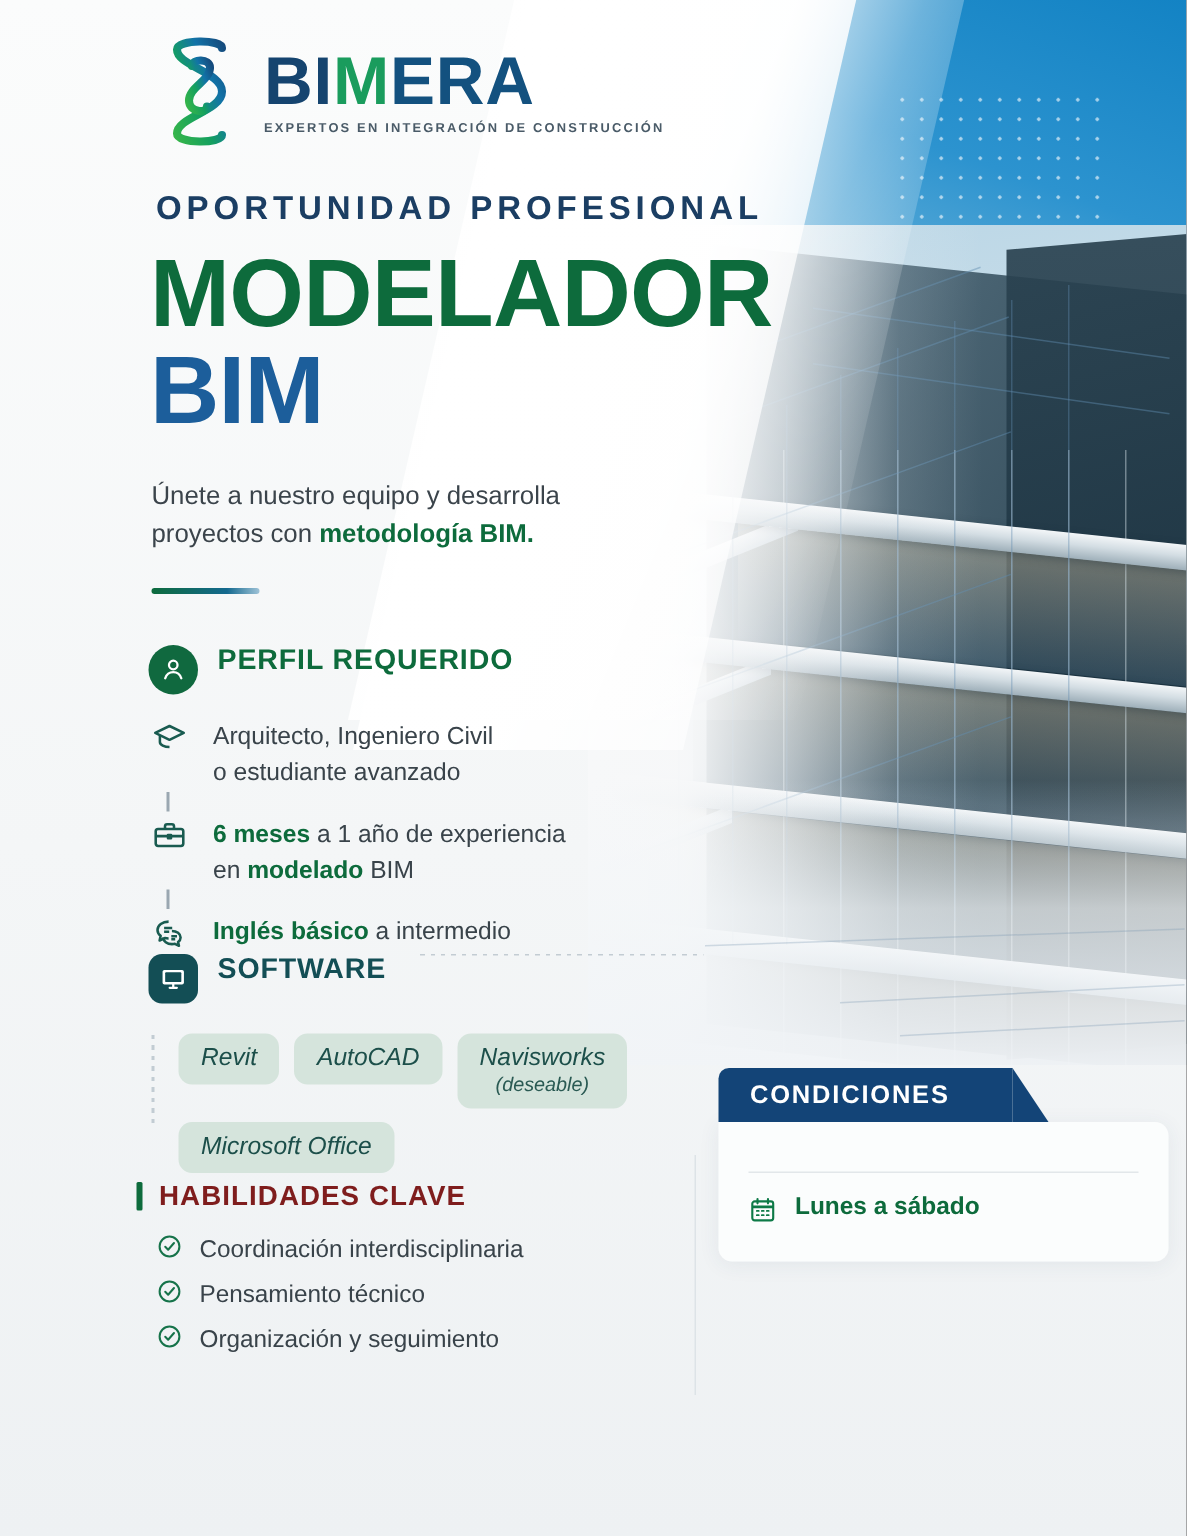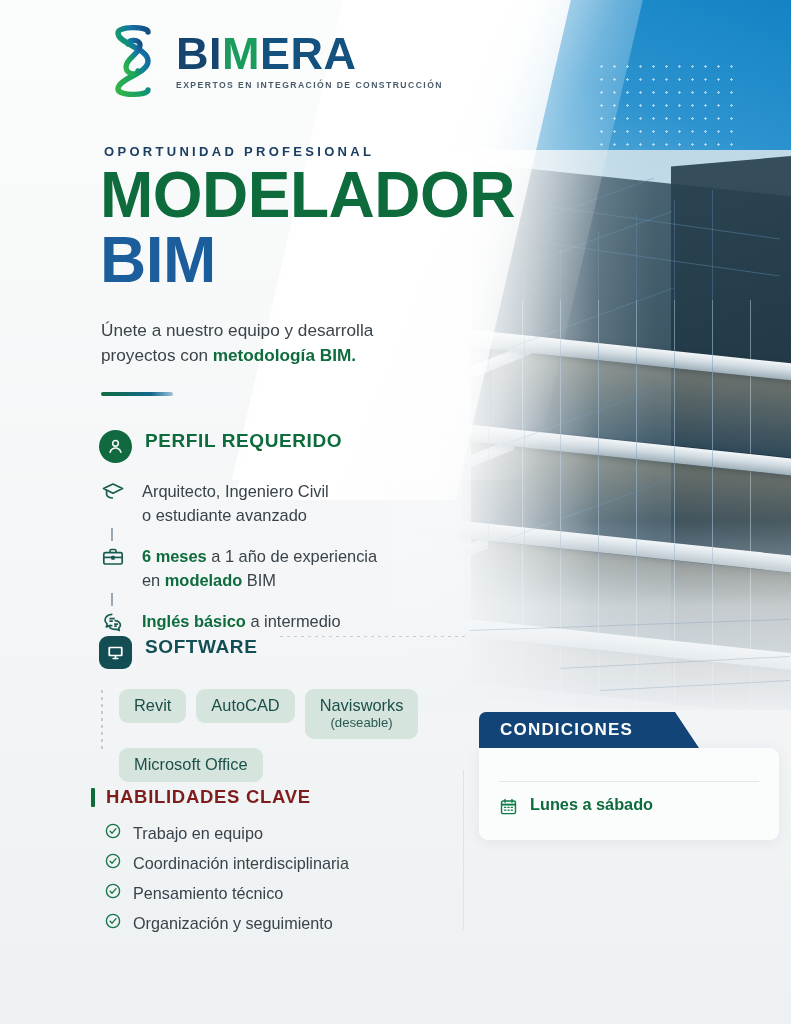--- a/index.html
+++ b/index.html
@@ -155,22 +155,22 @@
   .logo-word .l-r{ color:#13517f; }
   .logo-word .l-a{ color:#13517f; }
   .logo-tag{
     margin-top:5px;
     font-size:8.6px; letter-spacing:1.45px; color:#4a5b68; font-weight:600;
     white-space:nowrap;
   }
 
   
   .eyebrow{
-    position:absolute; left:104px; top:144px;
-    font-size:13px; font-weight:700; letter-spacing:3.3px; color:#1b3e63;
+    position:absolute; left:104px; top:126px;
+    font-size:22px; font-weight:700; letter-spacing:3.3px; color:#1b3e63;
   }
   .title1{
     position:absolute; left:100px; top:163px;
     font-size:64px; font-weight:700; letter-spacing:-.5px; color:#0d6b3c;
     line-height:1;
   }
   .title2{
     position:absolute; left:100px; top:228px;
     font-size:64px; font-weight:700; letter-spacing:-.5px; color:#1c5e9b;
     line-height:1;
@@ -233,21 +233,21 @@
   
   .chips{
     position:absolute; left:119px; top:689px; width:350px;
     display:flex; flex-wrap:wrap; gap:9px 10px; align-items:flex-start;
   }
   .chip{
     background:#d5e4dc;
     border-radius:9px;
     padding:7px 15px 8px;
     font-size:16.4px; color:#1c4f4a;
-    text-align:center; line-height:1.18;
+    text-align:center; line-height:1.18;font-style:italic;
   }
   .chip small{ display:block; font-size:13.2px; color:#2a5a53; }
   .chips-railing{
     position:absolute; left:101px; top:690px; width:1.5px; height:62px;
     background:repeating-linear-gradient(180deg,#c2ccd3 0 3px,transparent 3px 7px);
   }
 
   
   .skills-head{
     position:absolute; left:91px; top:786px;
@@ -480,27 +480,20 @@
       <span class="skills-bar"></span>
       <span class="skills-title">HABILIDADES CLAVE</span>
     </div>
     <div class="sk-divider"></div>
     <div class="skills">
       <div class="skill">
         <span><svg width="18" height="18" viewBox="0 0 24 24" fill="none" stroke="#16734a" stroke-width="1.8" stroke-linecap="round" stroke-linejoin="round">
               <circle cx="12" cy="12" r="8.8"></circle>
               <path d="M8.2 12.3l2.6 2.6 5.2-6"></path>
             </svg></span>
-        <span class="skill-t">Trabajo en equipo</span>
-      </div>
-      <div class="skill">
-        <span><svg width="18" height="18" viewBox="0 0 24 24" fill="none" stroke="#16734a" stroke-width="1.8" stroke-linecap="round" stroke-linejoin="round">
-              <circle cx="12" cy="12" r="8.8"></circle>
-              <path d="M8.2 12.3l2.6 2.6 5.2-6"></path>
-            </svg></span>
         <span class="skill-t">Coordinación interdisciplinaria</span>
       </div>
       <div class="skill">
         <span><svg width="18" height="18" viewBox="0 0 24 24" fill="none" stroke="#16734a" stroke-width="1.8" stroke-linecap="round" stroke-linejoin="round">
               <circle cx="12" cy="12" r="8.8"></circle>
               <path d="M8.2 12.3l2.6 2.6 5.2-6"></path>
             </svg></span>
         <span class="skill-t">Pensamiento técnico</span>
       </div>
       <div class="skill">

